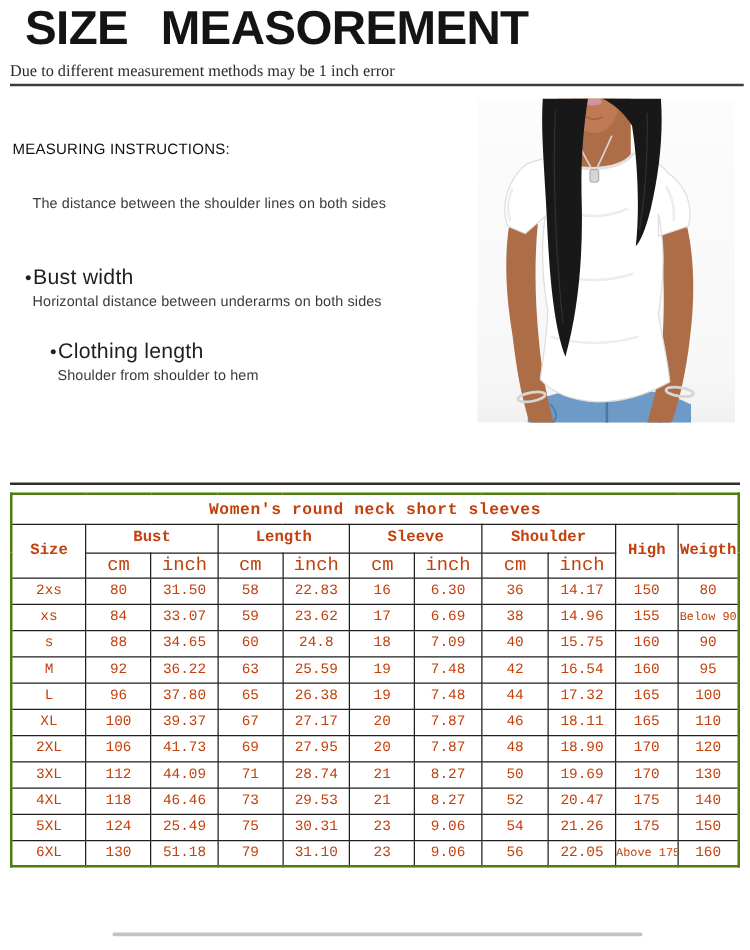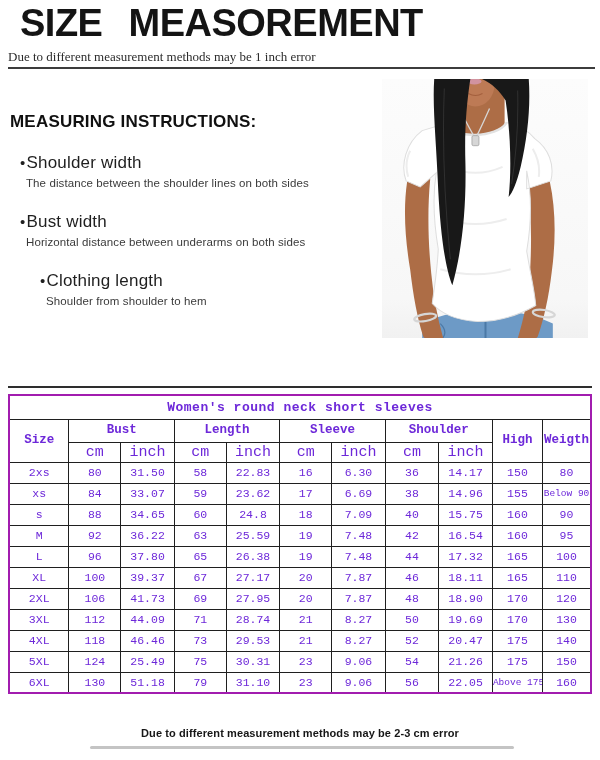--- a/index.html
+++ b/index.html
@@ -15,21 +15,21 @@
     color:#141414;
   }
   .subtitle {
     position:absolute; left:8px; top:49px;
     font-family:"Liberation Serif", serif; font-size:13px; color:#2b2b2b;
   }
   .rule-dark { position:absolute; left:8px; right:5px; top:67px; height:2px; background:#3c3c3c; }
   
   .inst-heading {
     position:absolute; left:10px; top:112px;
-    font-size:17px; font-weight:700; letter-spacing:0.2px; color:#101010;
+    font-size:12px; font-weight:400; letter-spacing:0.2px; color:#101010;
   }
   .inst-item { position:absolute; left:20px; width:340px; }
   .inst-item.i0 { top:153px; }
   .inst-item.i1 { top:212px; }
   .inst-item.i2 { top:271px;margin-left:20px; }
   .inst-label { font-size:17px; color:#1f1f1f; font-weight:400; letter-spacing:0.2px; }
   .inst-bullet { font-size:15px; margin-right:1px; color:#1f1f1f; }
   .inst-desc { font-size:11.5px; color:#3a3a3a; margin-left:6px; margin-top:4px; letter-spacing:0.1px; }
   
   .model-photo {
@@ -40,21 +40,21 @@
   
   .params-heading {
     position:absolute; left:10px; top:342px;
     font-size:34px; font-weight:900; letter-spacing:-0.5px; color:#131313;
   }
   .rule-dark2 { position:absolute; left:8px; right:8px; top:386px; height:2px; background:#2e2e2e; }
   .table-wrap { position:absolute; left:8px; top:394px; width:584px; }
   table.size-table {
     width:100%; border-collapse:collapse; table-layout:fixed;
     font-family:"Liberation Mono","DejaVu Sans Mono",monospace;
-    color:#6d28d9; border:2px solid #a21caf;
+    color:#c2410c; border:2px solid #4d7c0f;
   }
   .size-table th, .size-table td {
     border:1px solid #1f1f1f; text-align:center; vertical-align:middle;
     padding:0; line-height:1; white-space:nowrap; overflow:hidden;
   }
   .size-table .t-title th { height:24px; font-size:13px; font-weight:700; letter-spacing:0.5px; }
   .size-table .t-group th { height:23px; font-size:12.5px; font-weight:700; }
   .size-table .t-units th { height:20px; font-size:15px; font-weight:400; }
   .size-table tbody td { height:21px; font-size:11.5px; font-weight:400; }
   
@@ -69,21 +69,20 @@
 
 <div class="page">
 
   <h1 class="title">SIZE MEASOREMENT</h1>
   <p class="subtitle">Due to different measurement methods may be 1 inch error</p>
   <div class="rule-dark"></div>
 
   <h2 class="inst-heading">MEASURING INSTRUCTIONS:</h2>
 
   <div class="inst-item i0">
-    <div class="inst-label"><span class="inst-bullet">•</span><span>Shoulder width</span></div>
     <div class="inst-desc">The distance between the shoulder lines on both sides</div>
   </div>
 
   <div class="inst-item i1">
     <div class="inst-label"><span class="inst-bullet">•</span><span>Bust width</span></div>
     <div class="inst-desc">Horizontal distance between underarms on both sides</div>
   </div>
 
   <div class="inst-item i2">
     <div class="inst-label"><span class="inst-bullet">•</span><span>Clothing length</span></div>
@@ -314,16 +313,15 @@
             <td>9.06</td>
             <td>56</td>
             <td>22.05</td>
             <td style="font-size: 9.5px;">Above 175</td>
             <td>160</td>
           </tr>
         </tbody>
     </table>
   </div>
 
-  <p class="footer-note">Due to different measurement methods may be 2-3 cm error</p>
   <div class="rule-gray"></div>
 
 </div>
 
 </body></html>

